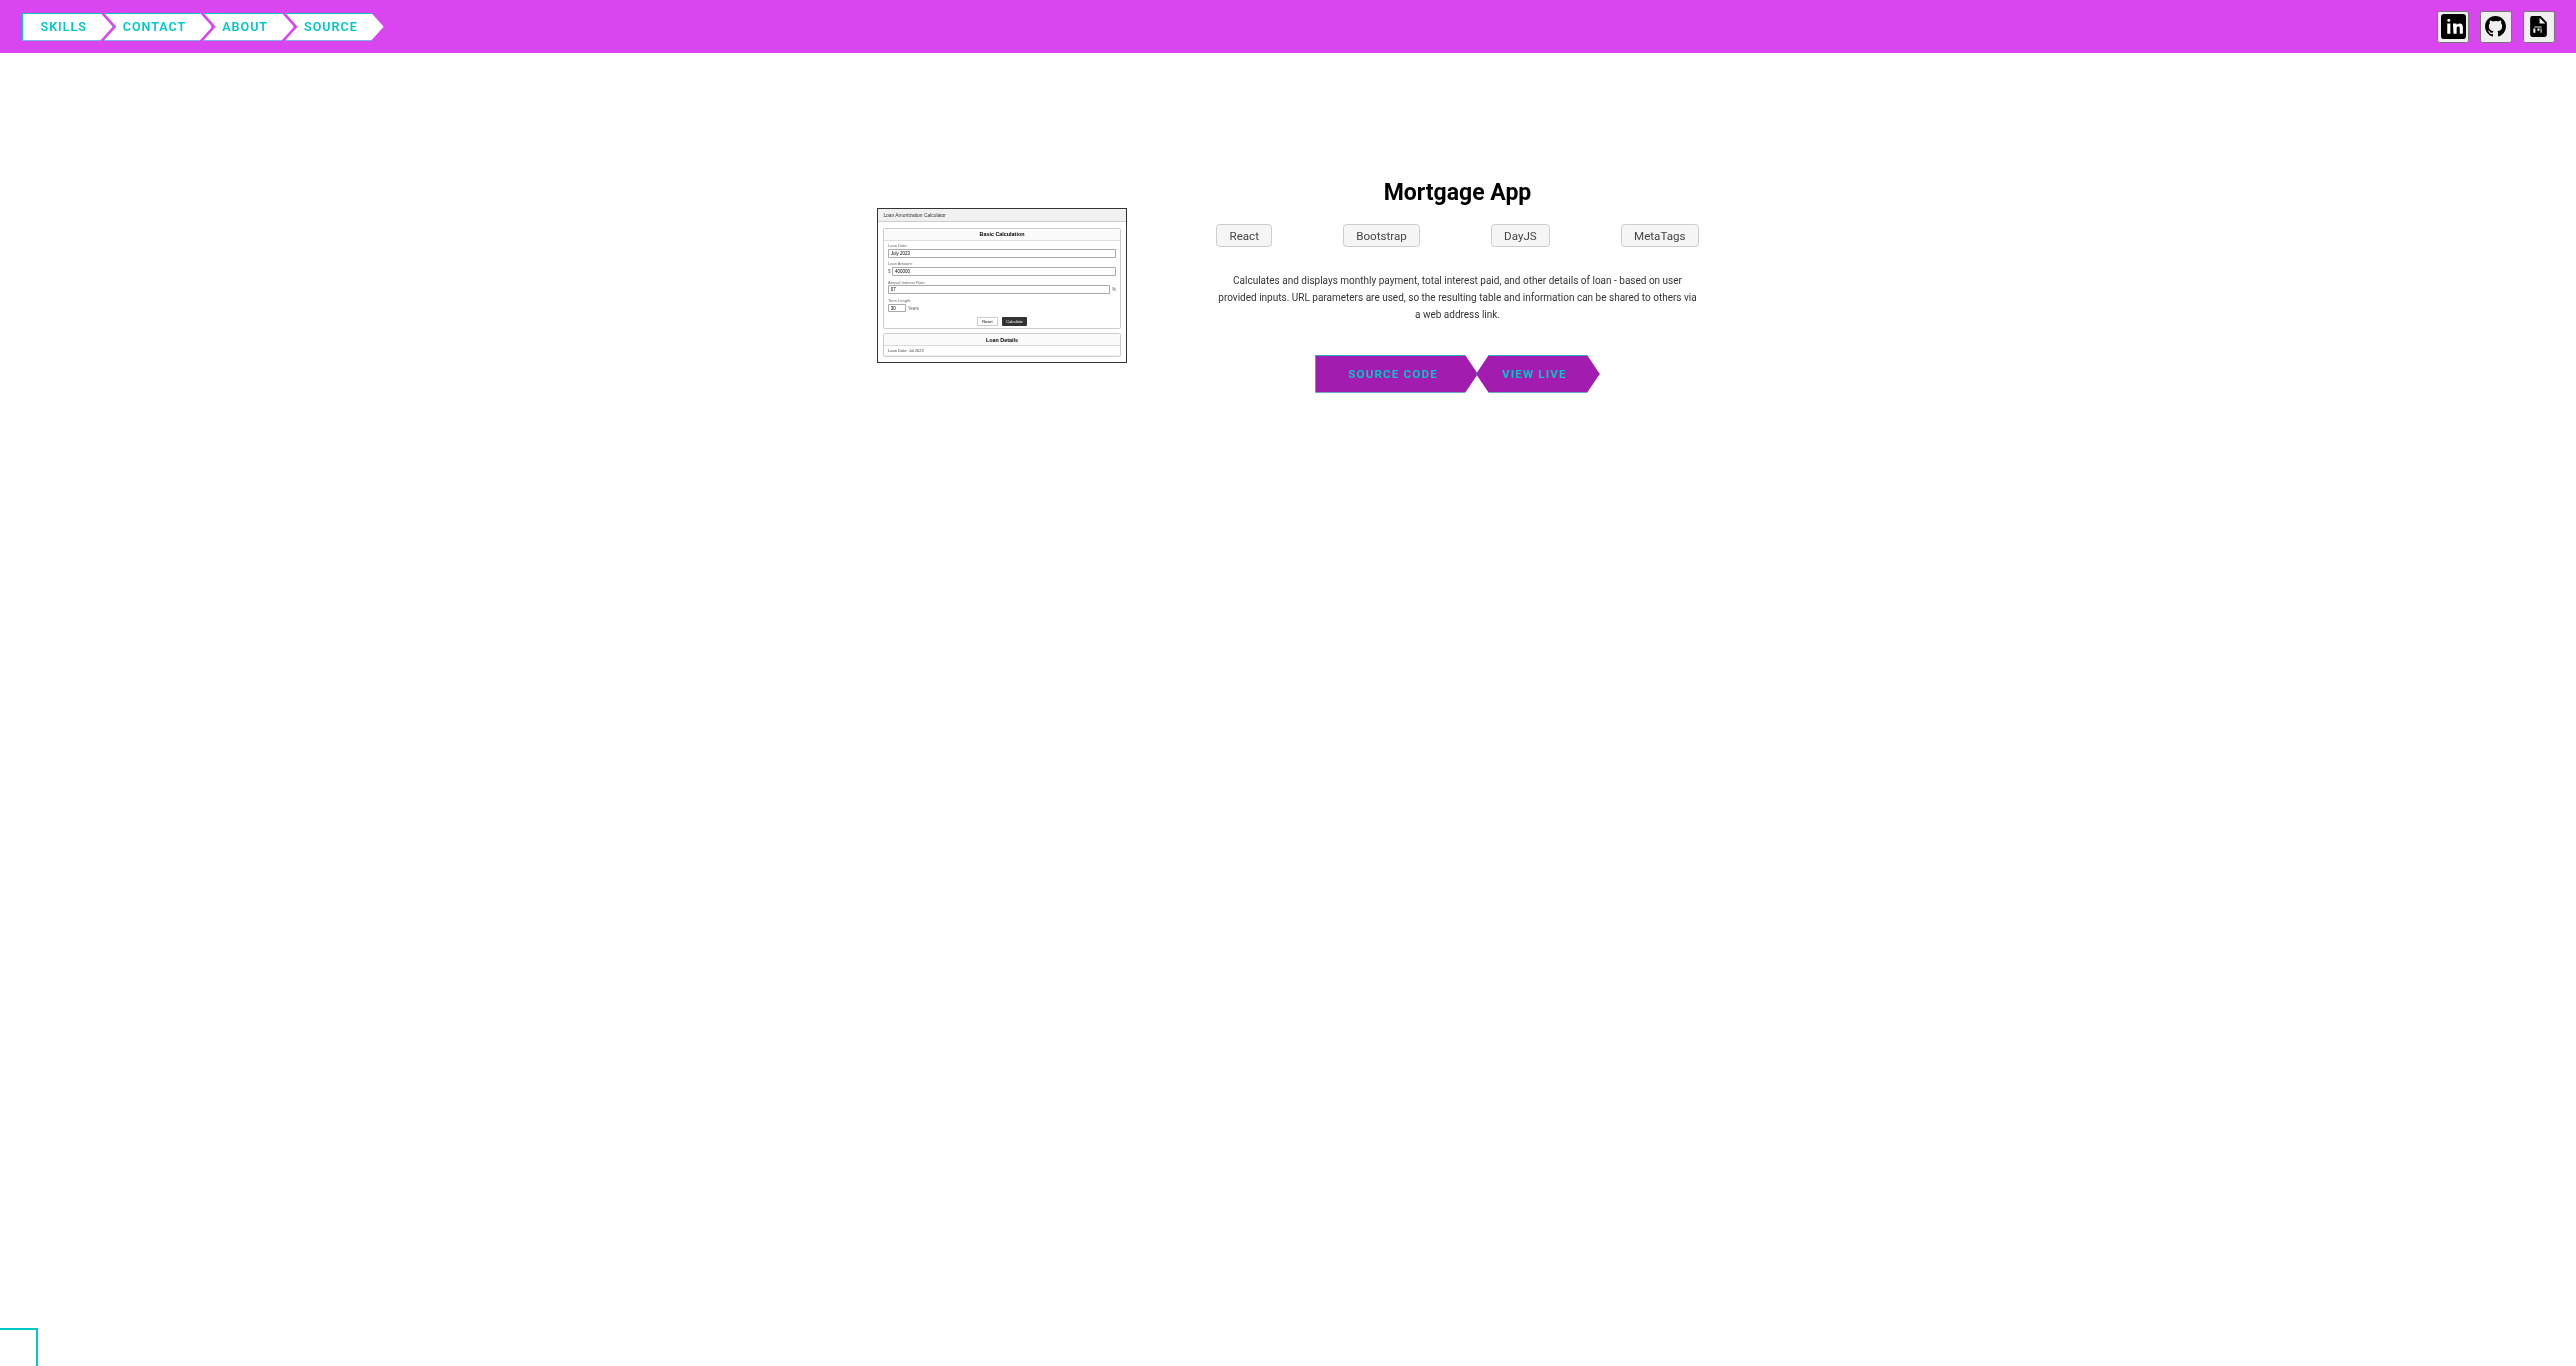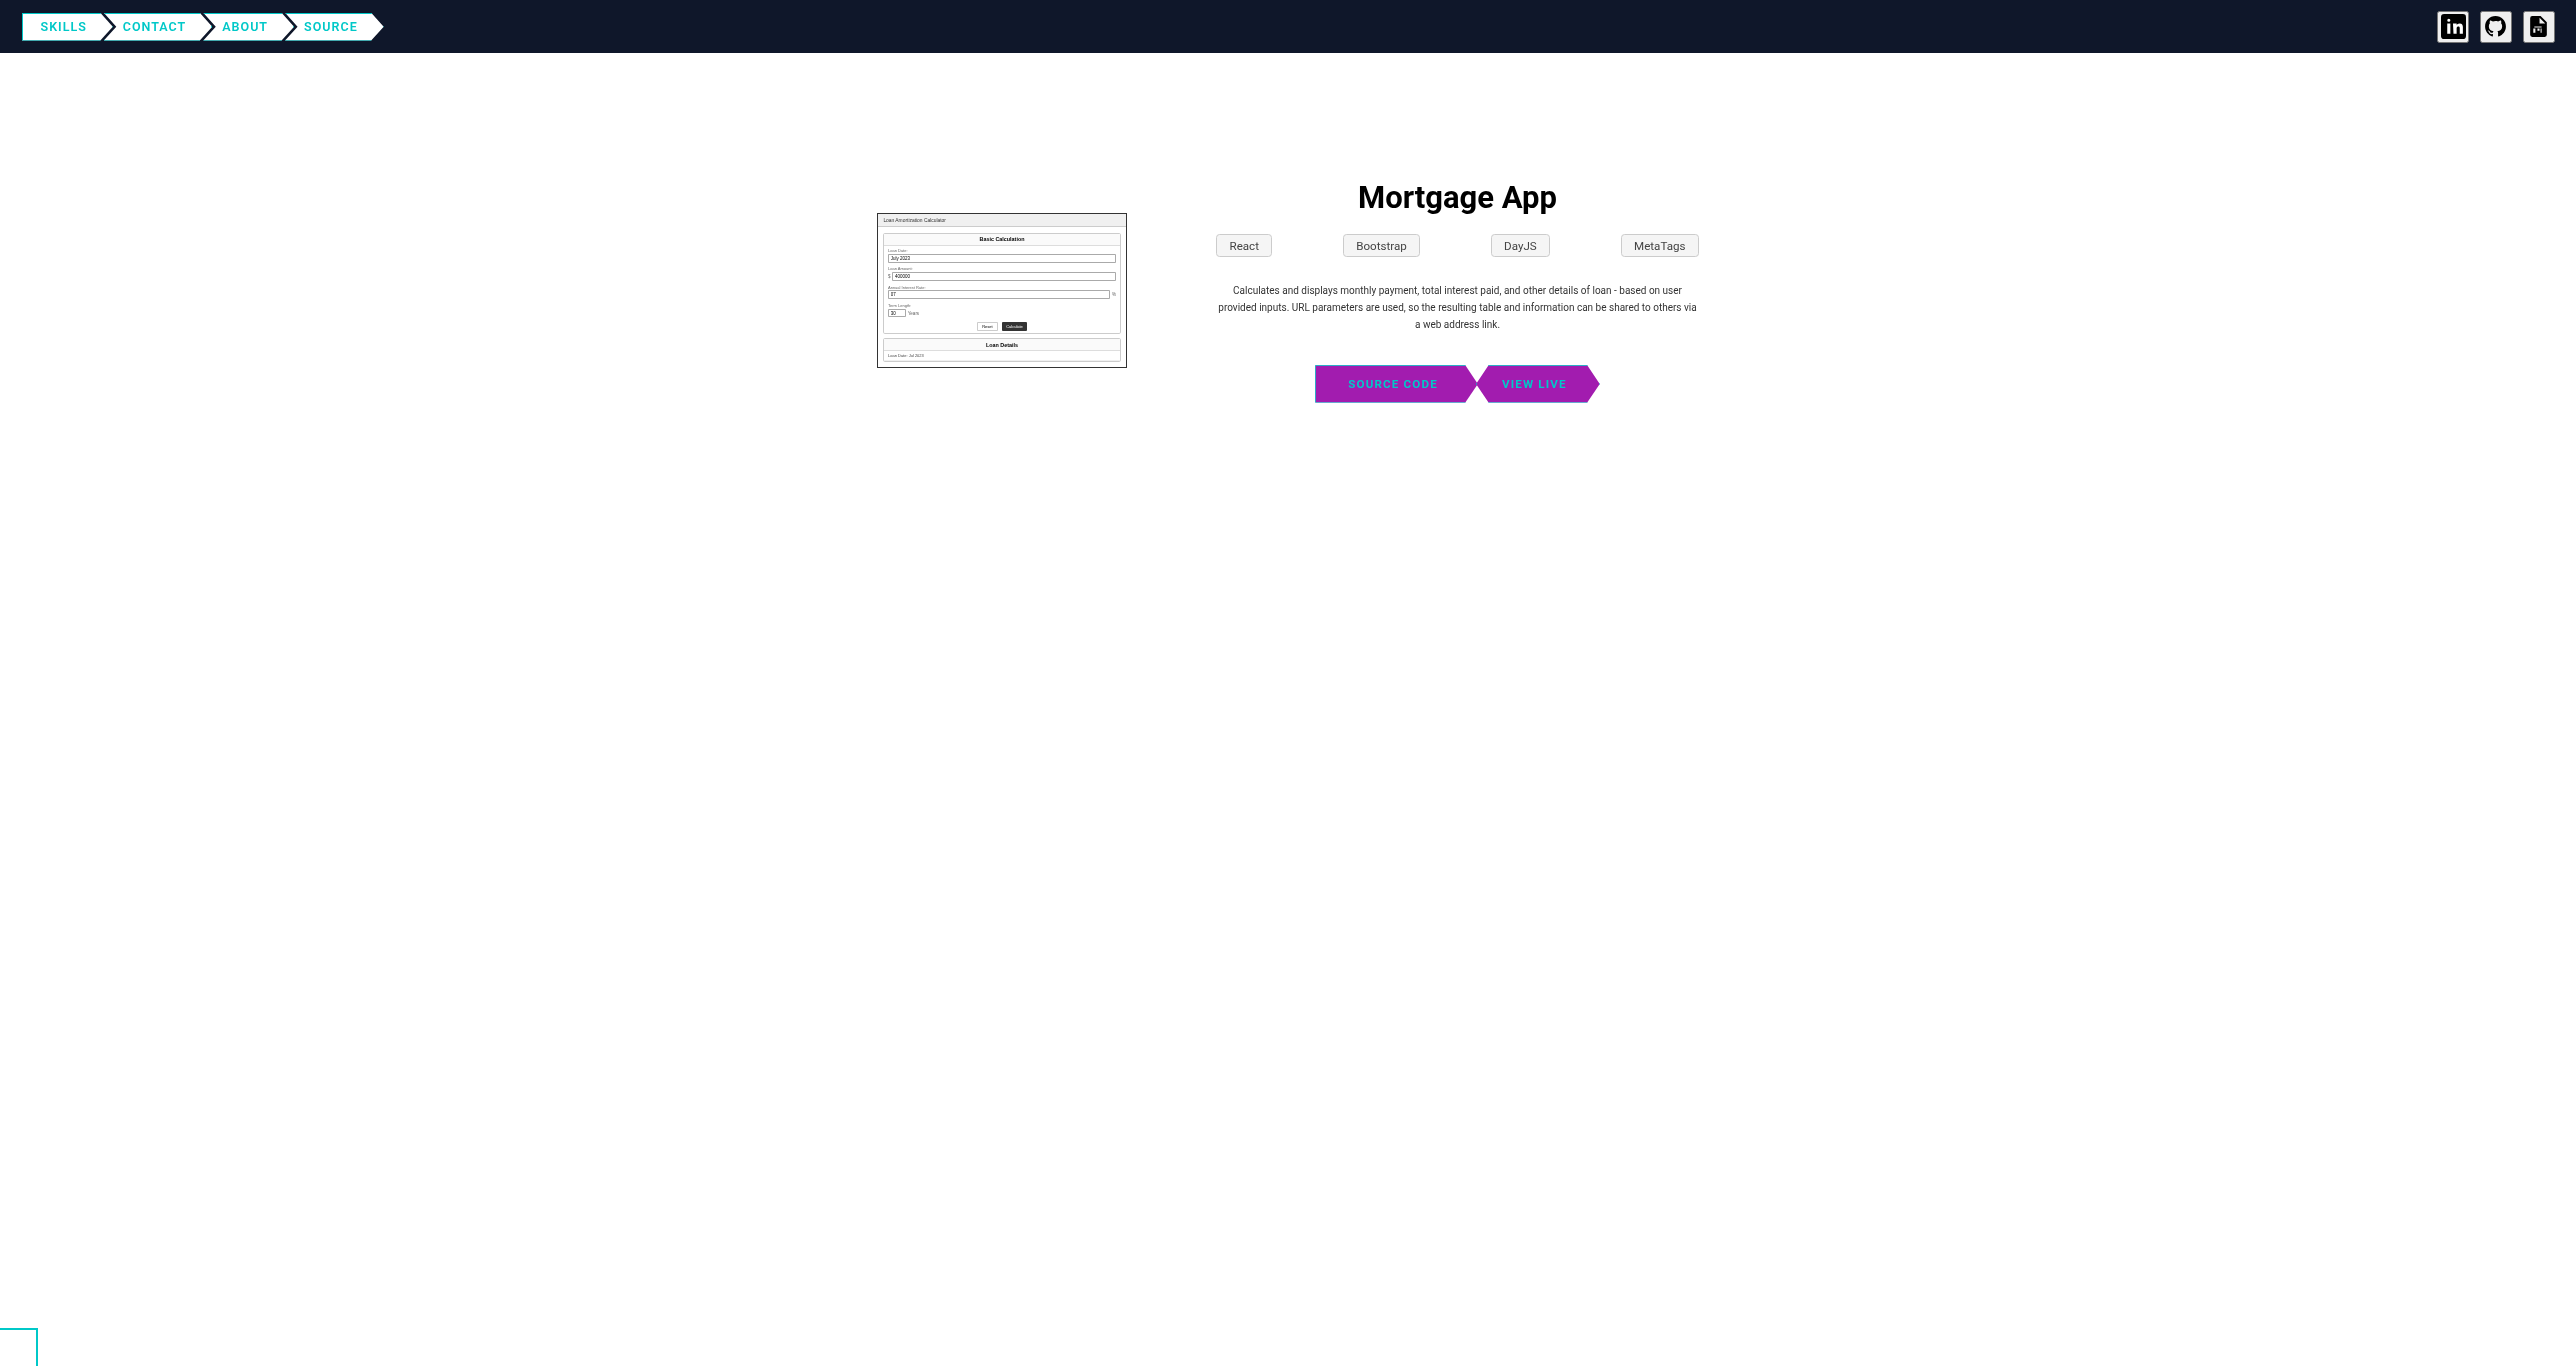--- a/index.html
+++ b/index.html
@@ -18,21 +18,21 @@
     
     nav {
       position: fixed;
       top: 0;
       left: 0;
       right: 0;
       display: flex;
       align-items: center;
       justify-content: space-between;
       padding: 10.7px 21.5px;
-      background: #0f172a;
+      background: #d946ef;
       z-index: 100;
     }
 
     .nav-links {
       display: flex;
       align-items: center;
       gap: 0;
     }
 
     .nav-item {
@@ -213,21 +213,21 @@
       color: #444;
       border-bottom: 0.9px solid #f0f0f0;
     }
 
     
     .project-info {
       max-width: 483px;
     }
 
     .project-title {
-      font-size: 31px;
+      font-size: 23px;
       font-weight: 700;
       margin-bottom: 18px;
       text-align: center;
       color: #000;
     }
 
     .tags {
       display: flex;
       flex-wrap: wrap;
       gap: 7.2px;

